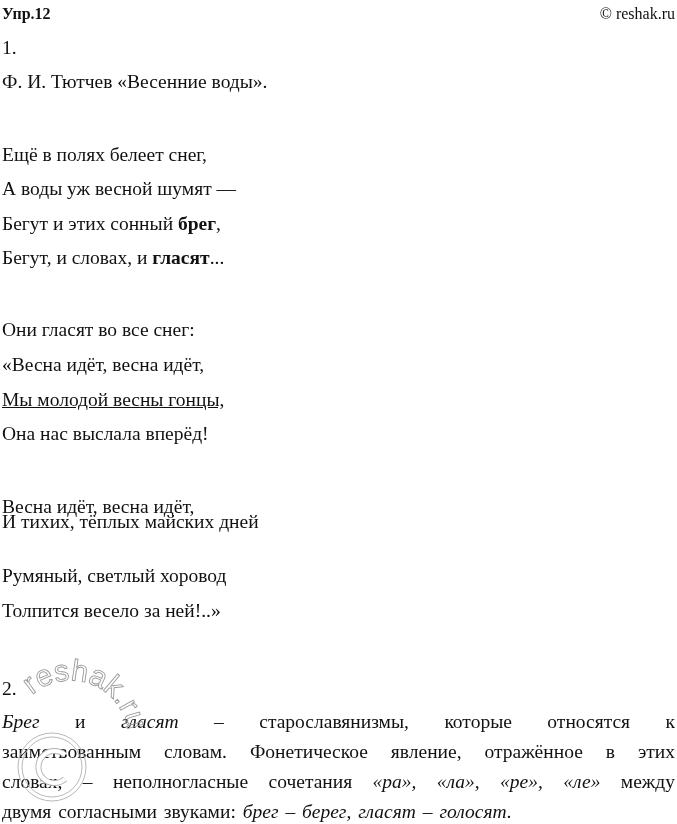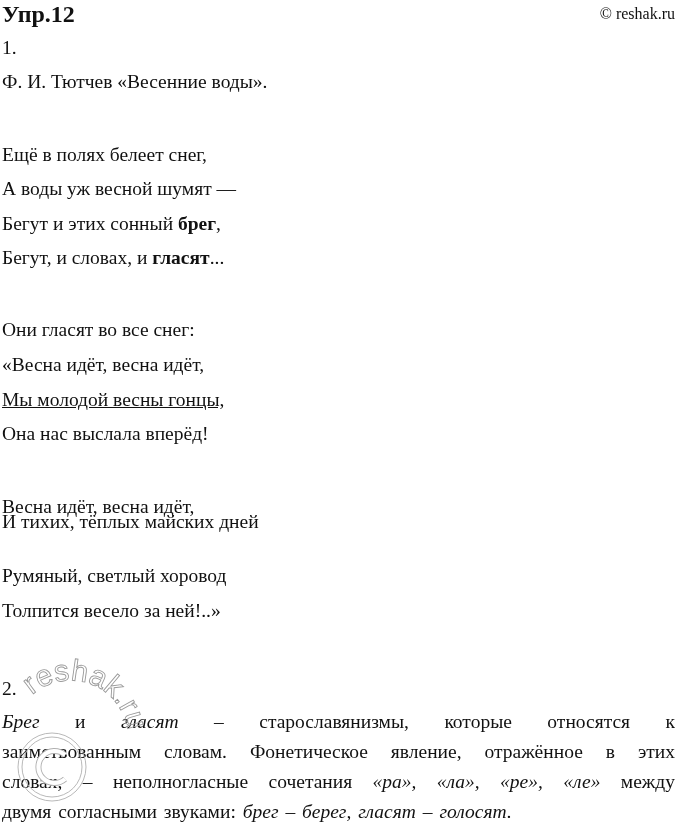--- a/index.html
+++ b/index.html
@@ -5,21 +5,21 @@
   html, body { margin: 0; padding: 0; background: #ffffff; }
   body {
     width: 677px; height: 824px; position: relative; overflow: hidden;
     font-family: "Liberation Serif", "DejaVu Serif", serif;
     color: #111111;
   }
   .line {
     position: absolute; left: 2px; font-size: 19.5px; line-height: 24px;
     white-space: nowrap;
   }
-  .title { font-weight: bold; font-size: 24px; top: 2px; }
+  .title { font-weight: bold; font-size: 16px; top: 2px; }
   .copyright { position: absolute; right: 2px; top: 2px; font-size: 16px; line-height: 24px; }
   b { font-weight: bold; }
   .para {
     position: absolute; left: 2px; width: 673px; font-size: 19.5px;
     line-height: 30px; text-align: justify; text-align-last: left;
     top: 707px; word-spacing: 2px;
   }
   .para .jl { display: block; text-align: justify; text-align-last: justify; height: 30px; }
   .para .ll { display: block; text-align: left; height: 30px; }
   i { font-style: italic; }

